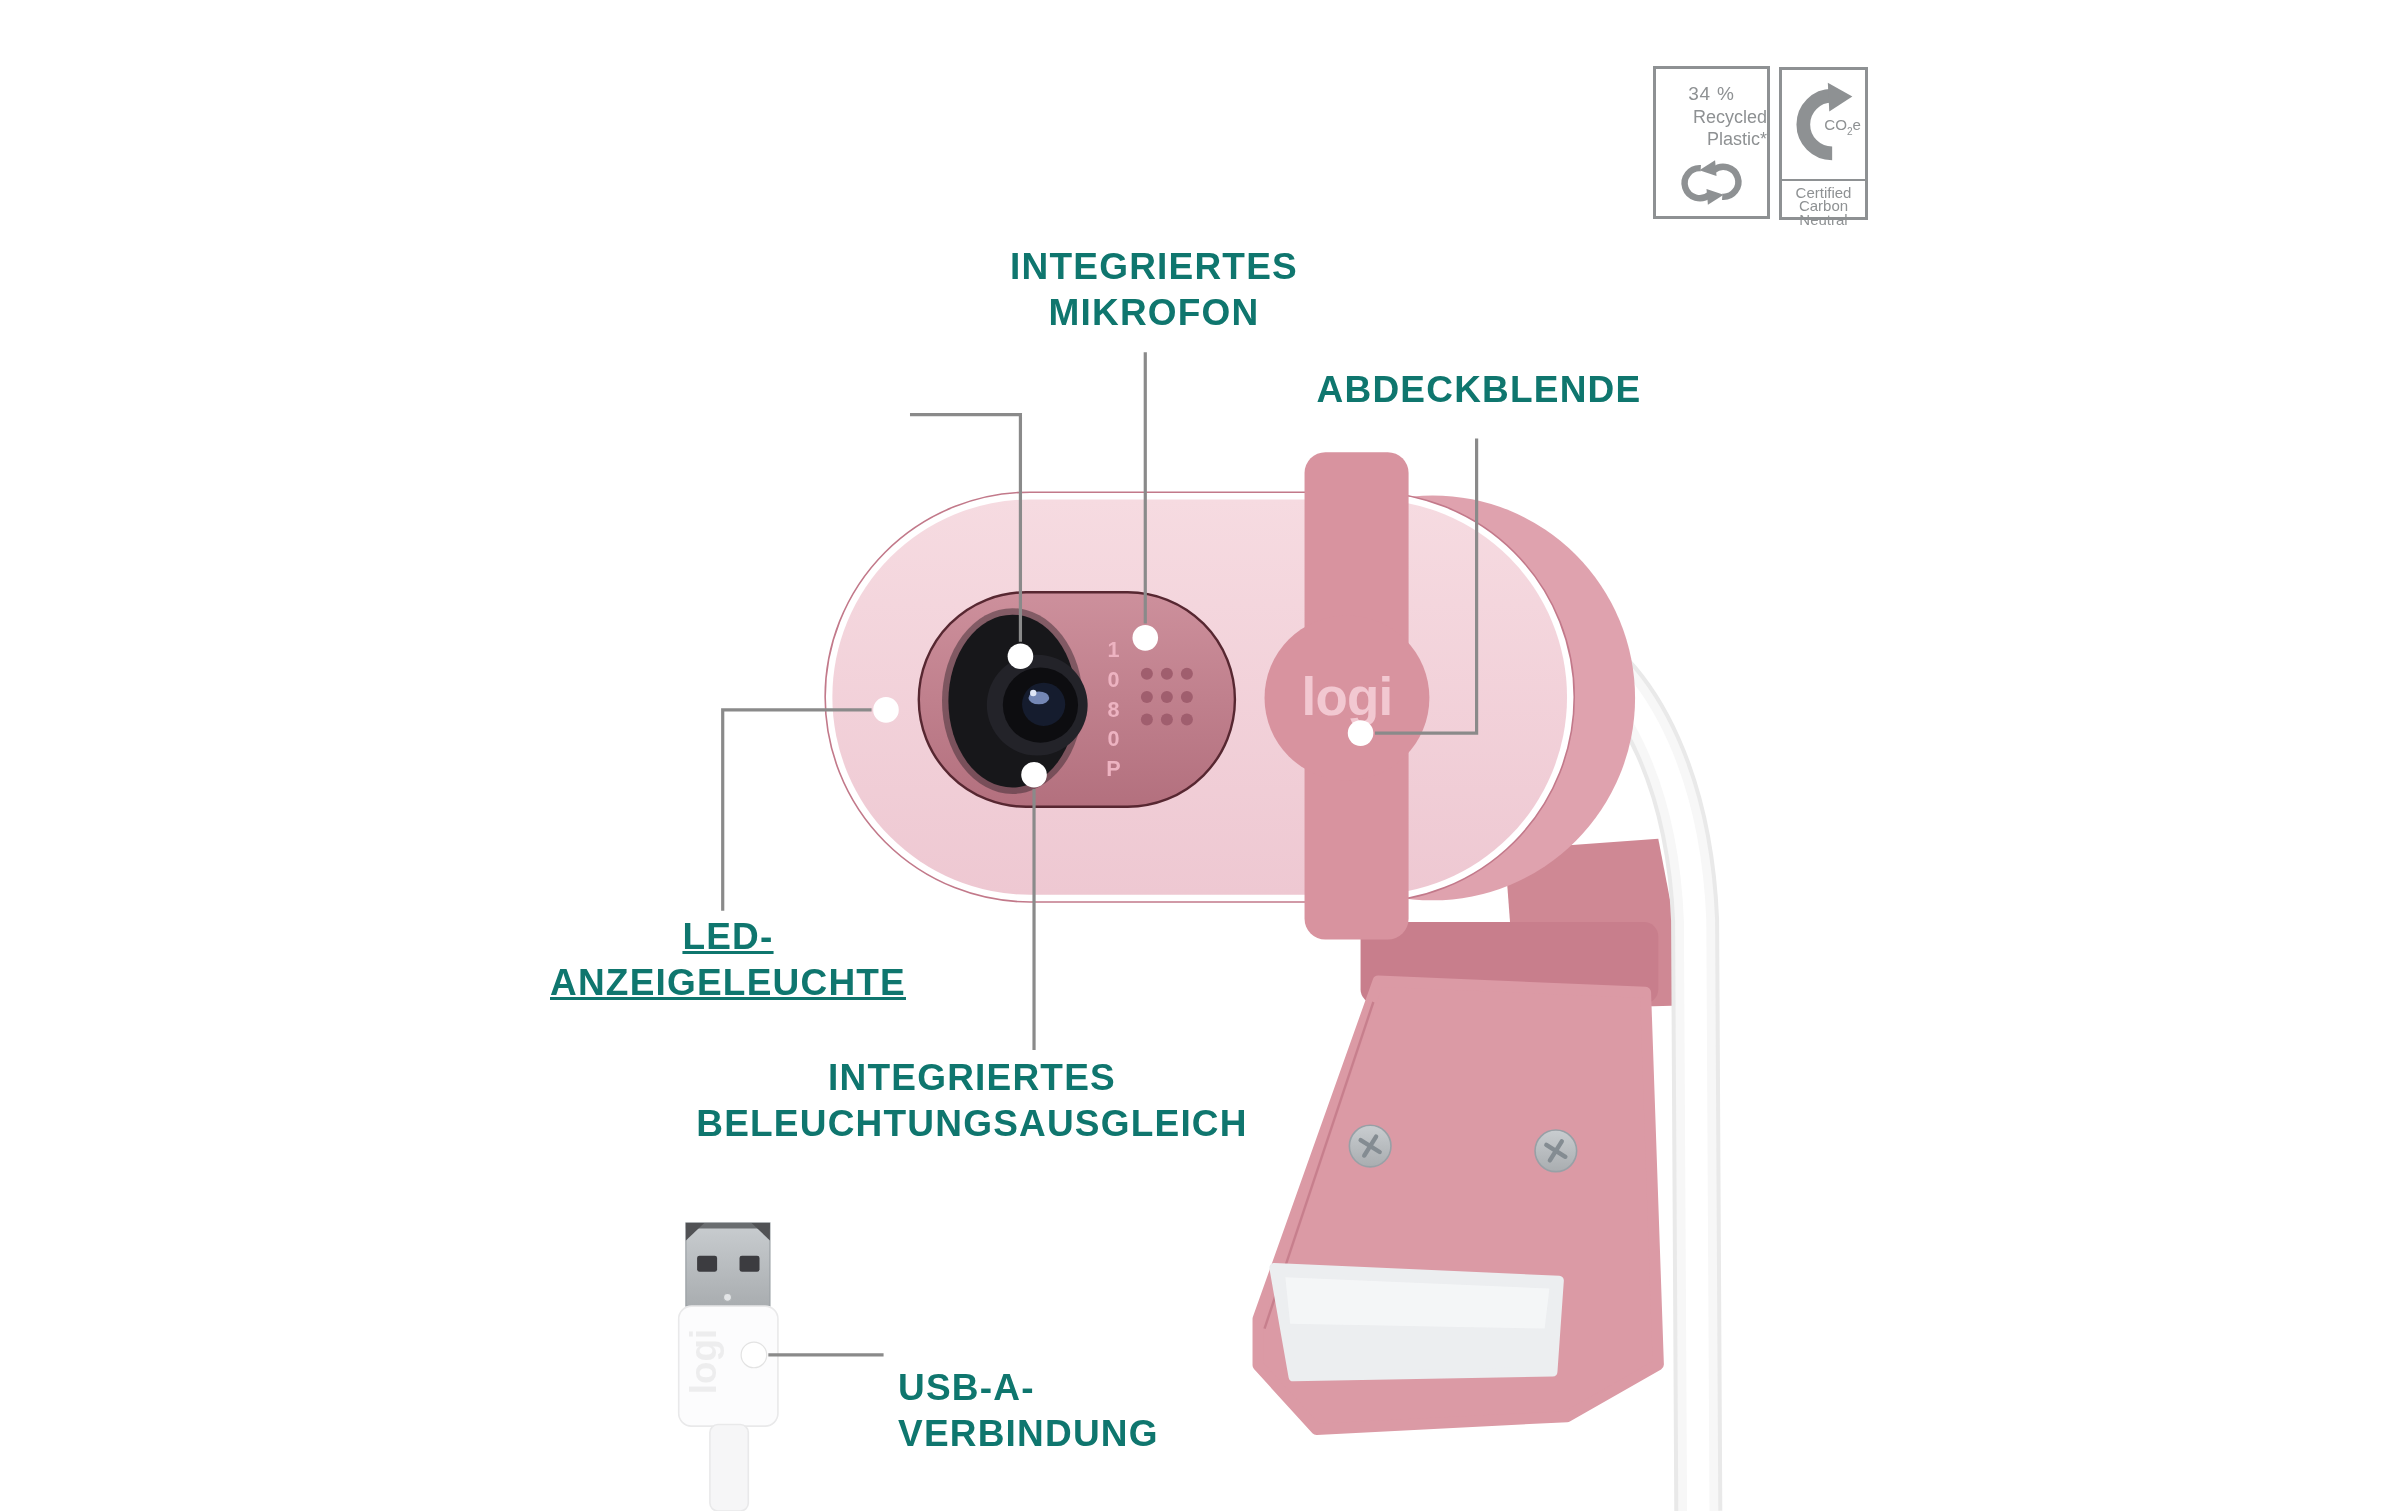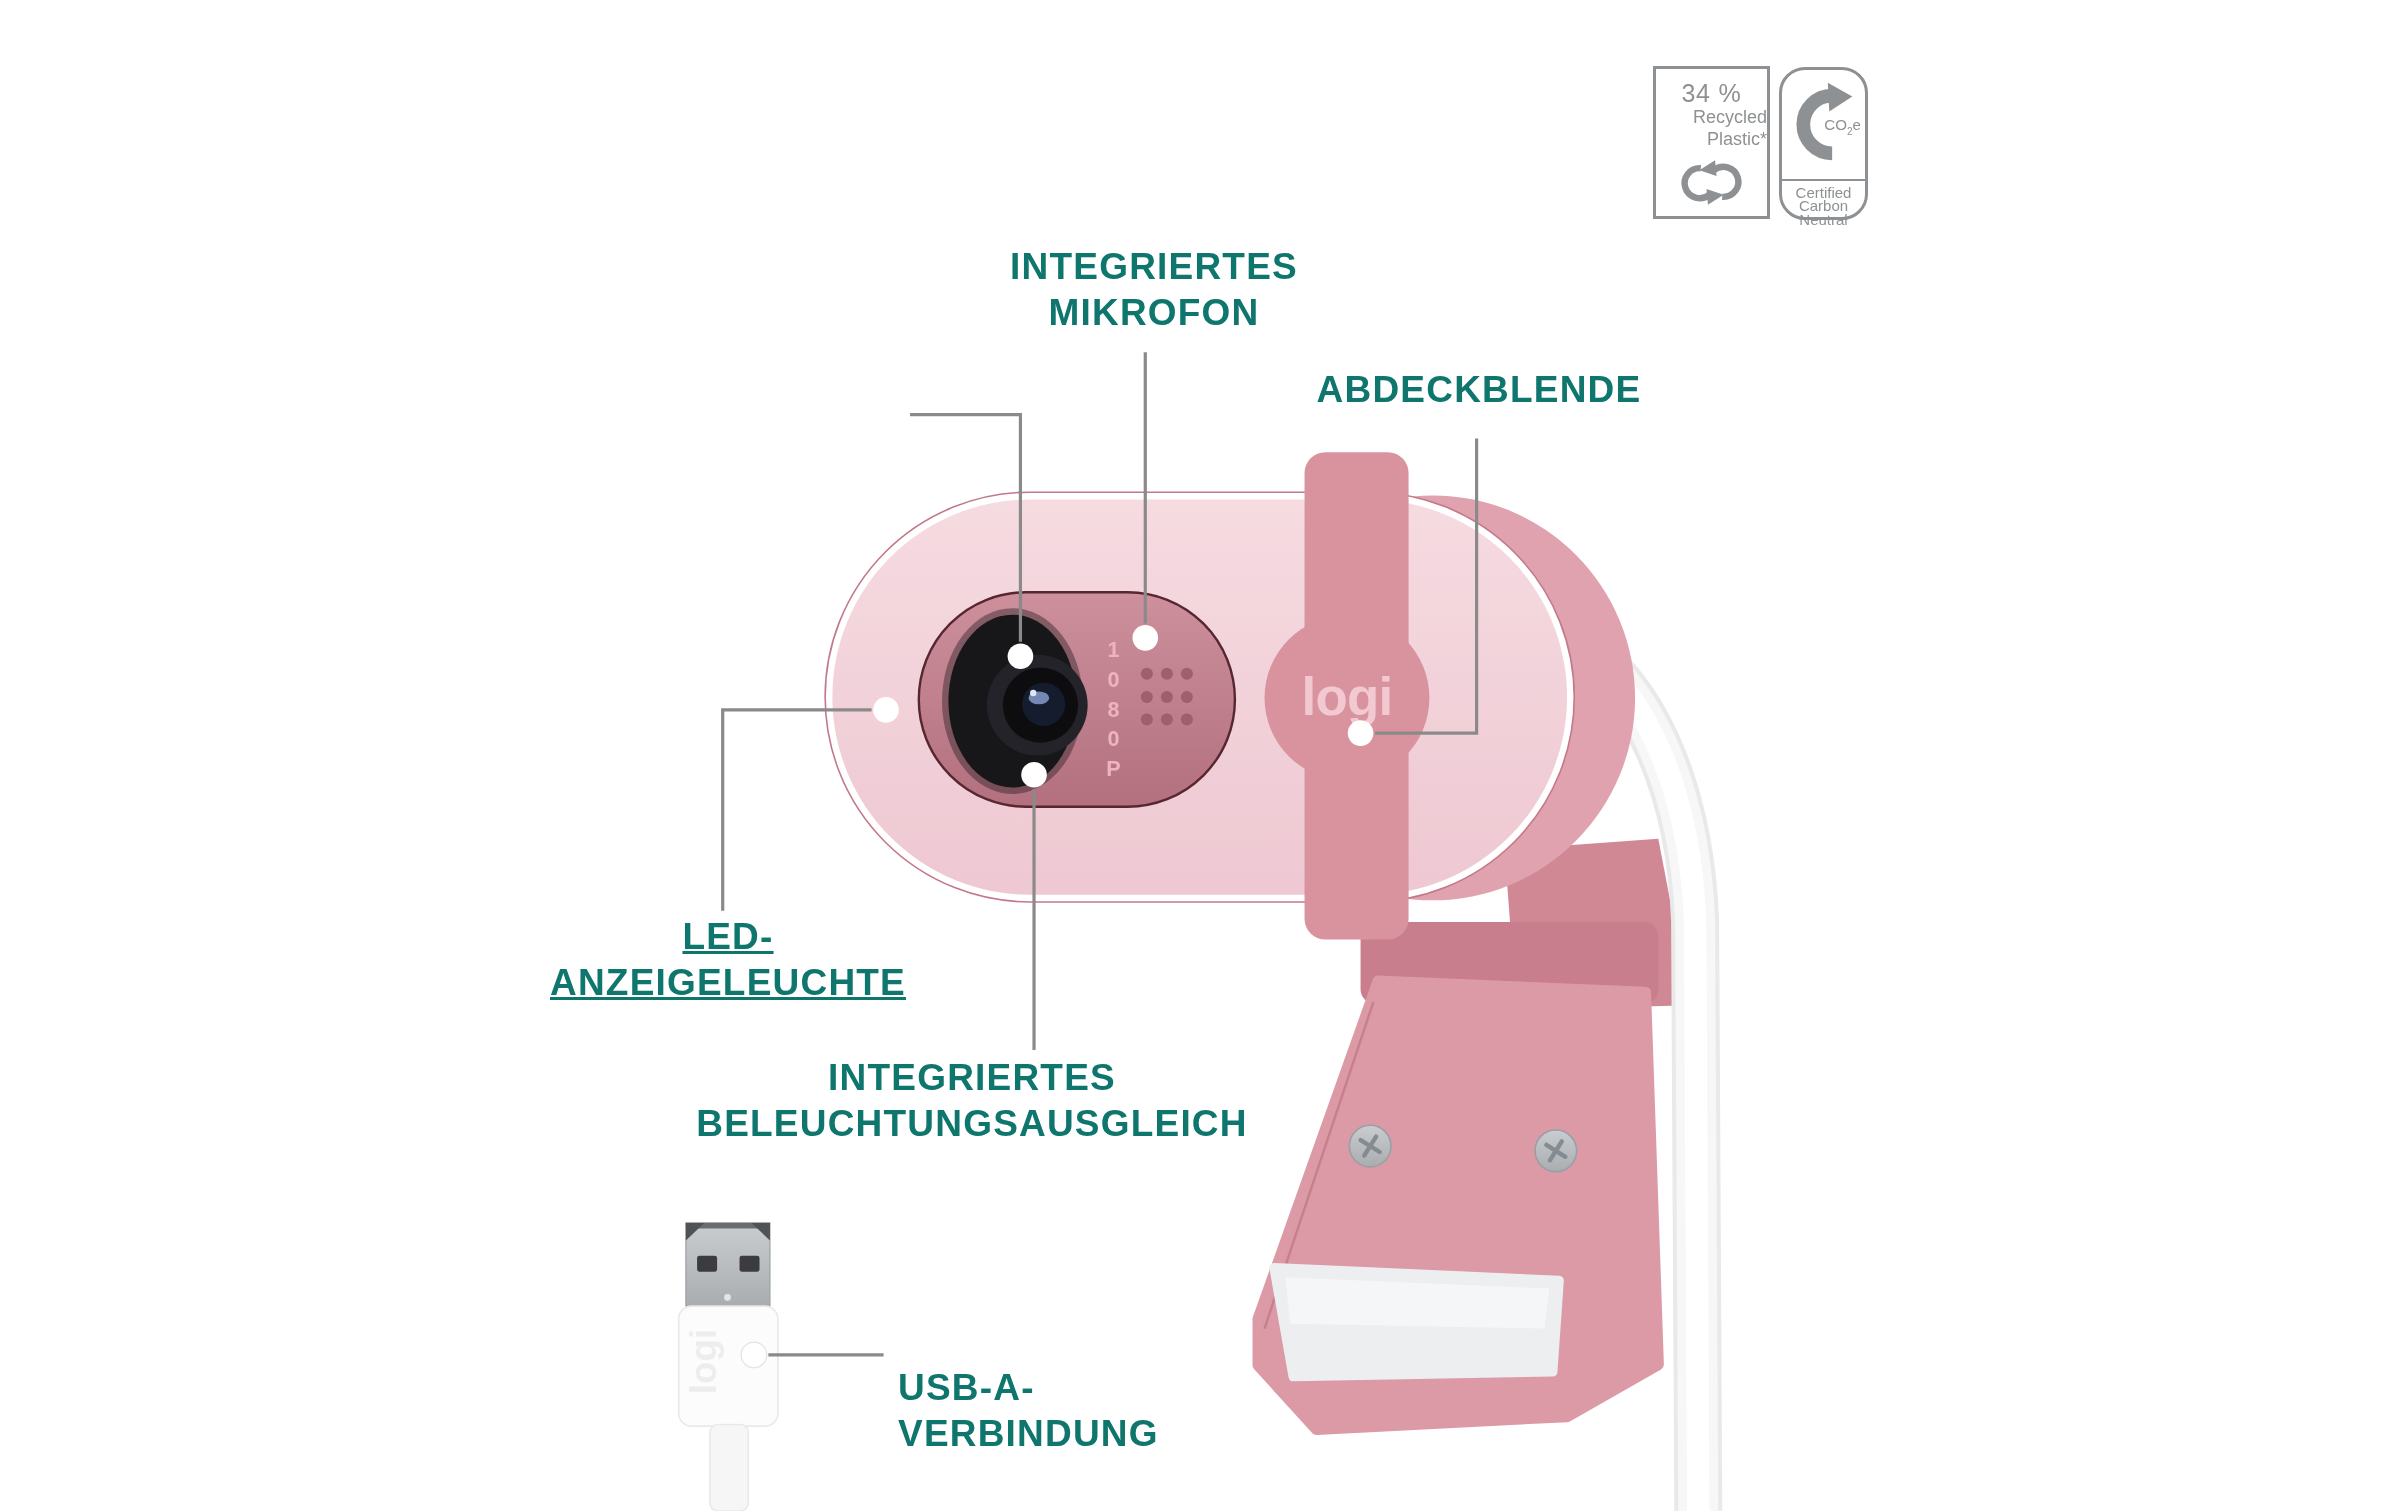--- a/index.html
+++ b/index.html
@@ -25,24 +25,24 @@
   .label-auto{left:692px;top:1055px;width:560px;}
   .label-usb{left:898px;top:1317px;width:400px;text-align:left;margin-top:48px;}
   .lens-marking{
     position:absolute;left:1097px;top:637px;width:29px;height:128px;
     writing-mode:vertical-rl;text-orientation:upright;
     color:#edb3c1;font-size:21.6px;font-weight:bold;letter-spacing:4.8px;
   }
   
   .badge{position:absolute;border:3.2px solid #8e9193;background:#ffffff;color:#8e9193;box-sizing:border-box;}
   .badge-recycled{left:1653px;top:66px;width:117px;height:153px;text-align:center;padding-top:11.2px;}
-  .badge-recycled .pct{font-size:25px;line-height:27px;letter-spacing:0.8px;}
+  .badge-recycled .pct{font-size:19px;line-height:27px;letter-spacing:0.8px;}
   .badge-recycled .mat{font-size:18px;line-height:21.6px;text-align:right;}
   .badge-recycled svg{margin-top:5.6px;}
-  .badge-carbon{left:1779px;top:67px;width:89px;height:153px;text-align:center;border-radius:26px;}
+  .badge-carbon{left:1779px;top:67px;width:89px;height:153px;text-align:center;}
   .carbon-top{height:109px;display:flex;align-items:center;justify-content:center;}
   .carbon-bottom{border-top:2.4px solid #8e9193;padding-top:4.8px;font-size:15px;line-height:13.6px;}
 </style>
 </head>
 <body>
 
 <div class="stage">
 
   <svg class="art" viewBox="0 0 3000 1888">
     <defs>

